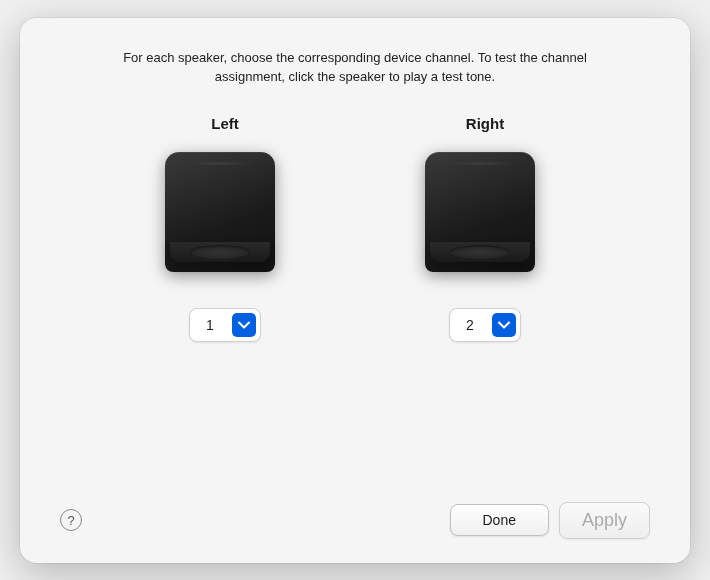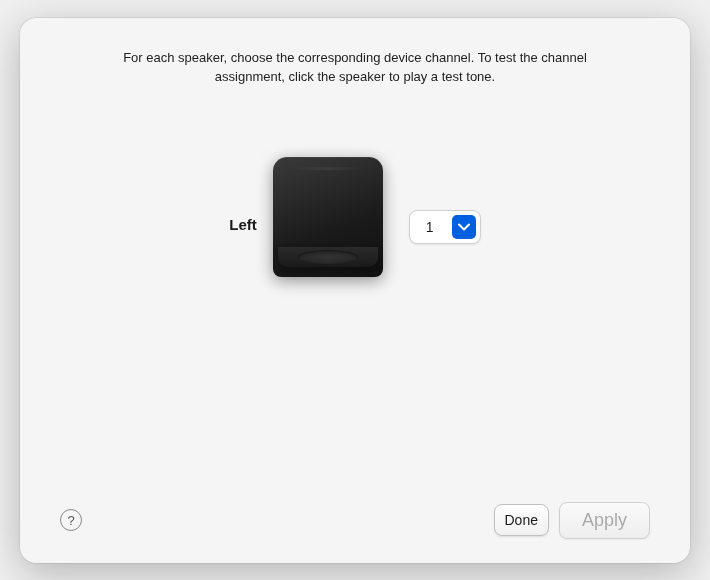--- a/index.html
+++ b/index.html
@@ -22,21 +22,20 @@
       width: 670px;
       height: 545px;
       background: #f5f5f5;
       border-radius: 16px;
       box-shadow: 0 10px 40px rgba(0,0,0,0.25), 0 0 0 0.5px rgba(0,0,0,0.12);
       display: flex;
       flex-direction: column;
       align-items: center;
       padding: 30px 40px 24px;
       position: relative;
-      gap: 32px;
     }
 
     .description {
       text-align: center;
       font-size: 13px;
       color: #222;
       line-height: 1.5;
       max-width: 500px;
       margin-bottom: 28px;
     }
@@ -45,24 +44,23 @@
       display: flex;
       flex-direction: row;
       justify-content: center;
       align-items: flex-start;
       gap: 140px;
       flex: 1;
     }
 
     .speaker-col {
       display: flex;
-      flex-direction: row;
+      flex-direction: column;
       align-items: center;
       gap: 16px;
-      margin-top: 10px;
     }
 
     .speaker-label {
       font-size: 15px;
       font-weight: 600;
       color: #1a1a1a;
       margin-bottom: 4px;
     }
 
     .speaker-icon {
@@ -177,21 +175,21 @@
       background: transparent;
     }
 
     .action-buttons {
       display: flex;
       gap: 10px;
       align-items: center;
     }
 
     .btn-done {
-      padding: 7px 10px;
+      padding: 7px 32px;
       border-radius: 8px;
       border: 1px solid #c0c0c0;
       background: linear-gradient(180deg, #ffffff 0%, #f0f0f0 100%);
       font-size: 14px;
       color: #1a1a1a;
       cursor: pointer;
       font-family: inherit;
       box-shadow: 0 1px 2px rgba(0,0,0,0.1);
     }
 
@@ -231,20 +229,41 @@
       <div class="channel-select">
         <span class="channel-value">1</span>
         <div class="channel-dropdown-btn">
           <svg width="12" height="8" viewBox="0 0 12 8" fill="none">
             <path d="M1 1.5L6 6.5L11 1.5" stroke="white" stroke-width="2" stroke-linecap="round" stroke-linejoin="round"></path>
           </svg>
         </div>
       </div>
     </div>
 
+    <div class="speaker-col">
+      <div class="speaker-label">Right</div>
+
+      <div class="speaker-icon" title="Click to play test tone">
+        <div class="speaker-body">
+          <div class="speaker-top-detail"></div>
+          <div class="speaker-base">
+            <div class="speaker-mesh"></div>
+          </div>
+        </div>
+      </div>
+
+      <div class="channel-select">
+        <span class="channel-value">2</span>
+        <div class="channel-dropdown-btn">
+          <svg width="12" height="8" viewBox="0 0 12 8" fill="none">
+            <path d="M1 1.5L6 6.5L11 1.5" stroke="white" stroke-width="2" stroke-linecap="round" stroke-linejoin="round"></path>
+          </svg>
+        </div>
+      </div>
+    </div>
 
   </div>
 
   <div class="footer">
     <button class="help-btn">
       <span>?</span>
     </button>
 
     <div class="action-buttons">
       <button class="btn-done">

